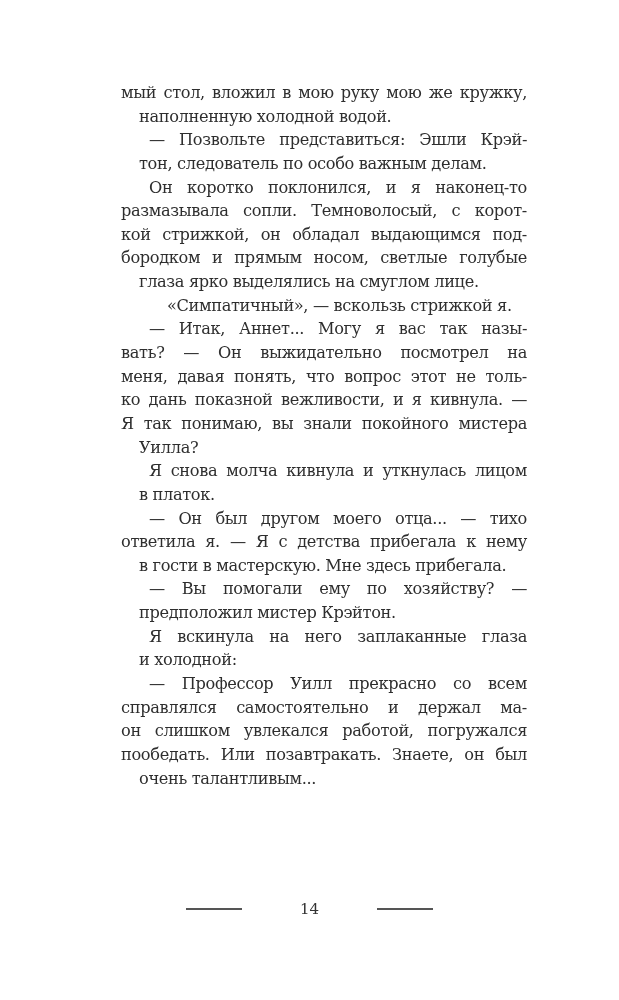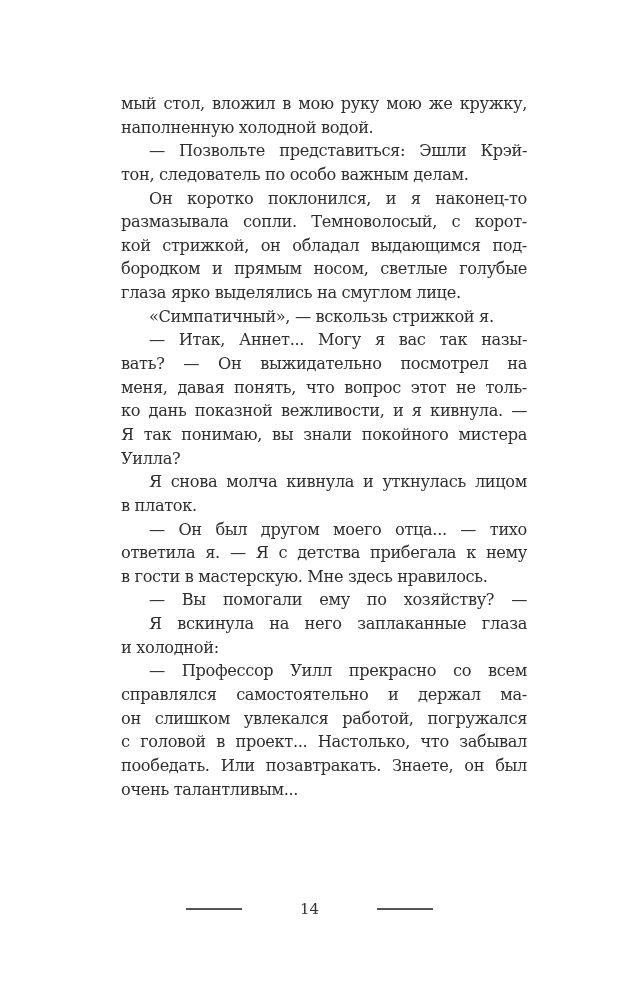--- a/index.html
+++ b/index.html
@@ -9,36 +9,37 @@
   }
   body {
     width: 619px;
     height: 1000px;
     position: relative;
     overflow: hidden;
   }
   .page-body {
     position: absolute;
     left: 121px;
-    top: 92px;
+    top: 81px;
     width: 406px;
     font-family: "DejaVu Serif", "Liberation Serif", serif;
     font-size: 16.2px;
     color: #2e2e2e;
   }
   .line {
     height: 23.65px;
     line-height: 23.65px;
     white-space: nowrap;
     text-align: justify;
     text-align-last: justify;
     letter-spacing: -0.35px;
   }
   .line.last {
     text-align-last: left;
+    margin-left: 18px;
   }
   .line.indent {
     padding-left: 28px;
   }
   .footer {
     position: absolute;
     top: 897px;
     left: 0;
     width: 619px;
     height: 24px;
@@ -76,28 +77,28 @@
     <div class="line indent">— Итак, Аннет... Могу я вас так назы-</div>
     <div class="line">вать? — Он выжидательно посмотрел на</div>
     <div class="line">меня, давая понять, что вопрос этот не толь-</div>
     <div class="line">ко дань показной вежливости, и я кивнула. —</div>
     <div class="line">Я так понимаю, вы знали покойного мистера</div>
     <div class="line last">Уилла?</div>
     <div class="line indent">Я снова молча кивнула и уткнулась лицом</div>
     <div class="line last">в платок.</div>
     <div class="line indent">— Он был другом моего отца... — тихо</div>
     <div class="line">ответила я. — Я с детства прибегала к нему</div>
-    <div class="line last">в гости в мастерскую. Мне здесь нравилось.</div>
+    <div class="line last">в гости в мастерскую. Мне здесь прибегала.</div>
     <div class="line indent">— Вы помогали ему по хозяйству? —</div>
+    <div class="line last">предположил мистер Крэйтон.</div>
     <div class="line indent">Я вскинула на него заплаканные глаза</div>
     <div class="line last">и холодной:</div>
     <div class="line indent">— Профессор Уилл прекрасно со всем</div>
     <div class="line">справлялся самостоятельно и держал ма-</div>
     <div class="line">он слишком увлекался работой, погружался</div>
-    <div class="line">с головой в проект... Настолько, что забывал</div>
     <div class="line">пообедать. Или позавтракать. Знаете, он был</div>
     <div class="line last">очень талантливым...</div>
   </div>
 
 <div class="footer">
   <span class="rule"></span>
   <span class="num">14</span>
   <span class="rule"></span>
 </div>
 

